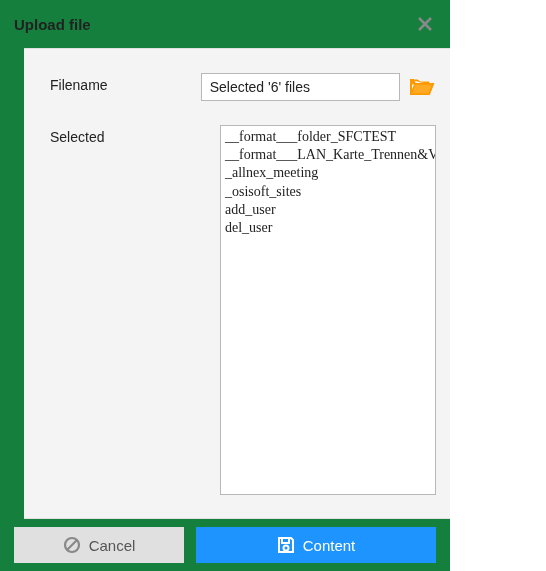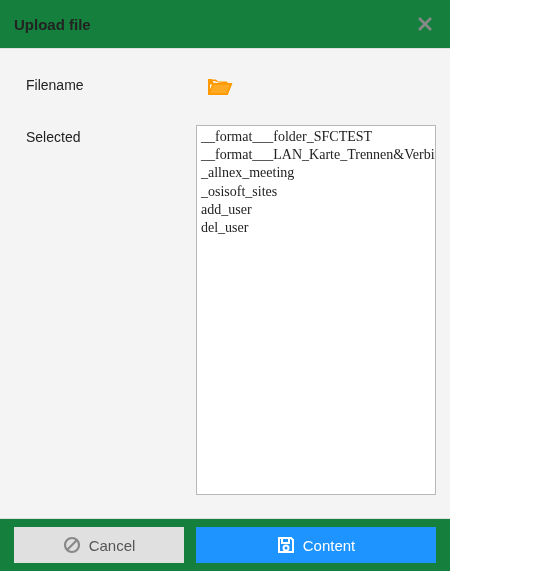--- a/index.html
+++ b/index.html
@@ -21,21 +21,21 @@
       display: flex; align-items: center; justify-content: center;
       cursor: pointer;
       color: #888; font-size: 22px;
     }
     .body {
       background: #f4f4f4;
       flex: 1;
       border-top: 1px solid #e0e0e0;
       border-bottom: 1px solid #e0e0e0;
       padding: 24px 14px 12px 26px;
-      display: flex; flex-direction: column;
+      display: flex; flex-direction: column; margin-left: 24px;
     }
     .row {
       display: flex; align-items: flex-start;
     }
     .row.filename-row { margin-bottom: 24px; }
     .label {
       width: 170px; font-size: 14px; color: #222;
       padding-top: 4px;
     }
     .filename-input {
@@ -98,20 +98,21 @@
       <svg width="16" height="16" viewBox="0 0 16 16">
         <line x1="2" y1="2" x2="14" y2="14" stroke="#888" stroke-width="2.5"></line>
         <line x1="14" y1="2" x2="2" y2="14" stroke="#888" stroke-width="2.5"></line>
       </svg>
     </div>
   </div>
 
   <div class="body">
     <div class="row filename-row">
       <div class="label">Filename</div>
+      <input class="filename-input" type="text" value="Selected '6' files" style="">
       <div class="browse-btn">
         <svg width="26" height="22" viewBox="0 0 26 22">
           <path d="M2 4 L2 18 L20 18 L24 8 L6 8 L4 4 Z" fill="#fff" stroke="#ff9900" stroke-width="2"></path>
           <path d="M2 4 L2 8 L6 8 L4 4 Z M2 4 L9 4 L11 6 L20 6 L20 8" fill="#ff9900" stroke="#ff9900" stroke-width="1"></path>
           <path d="M6 8 L24 8 L20 18 L2 18 Z" fill="#ffaa22" stroke="#ff9900" stroke-width="1.5"></path>
         </svg>
       </div>
     </div>
 
     <div class="row content-row">

